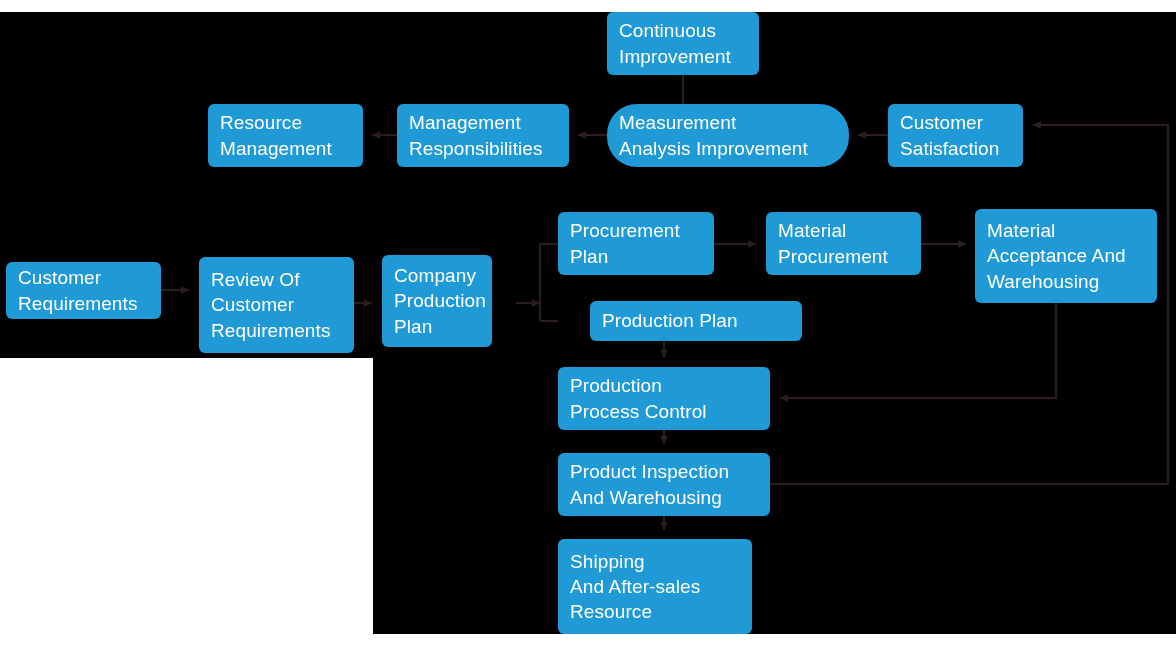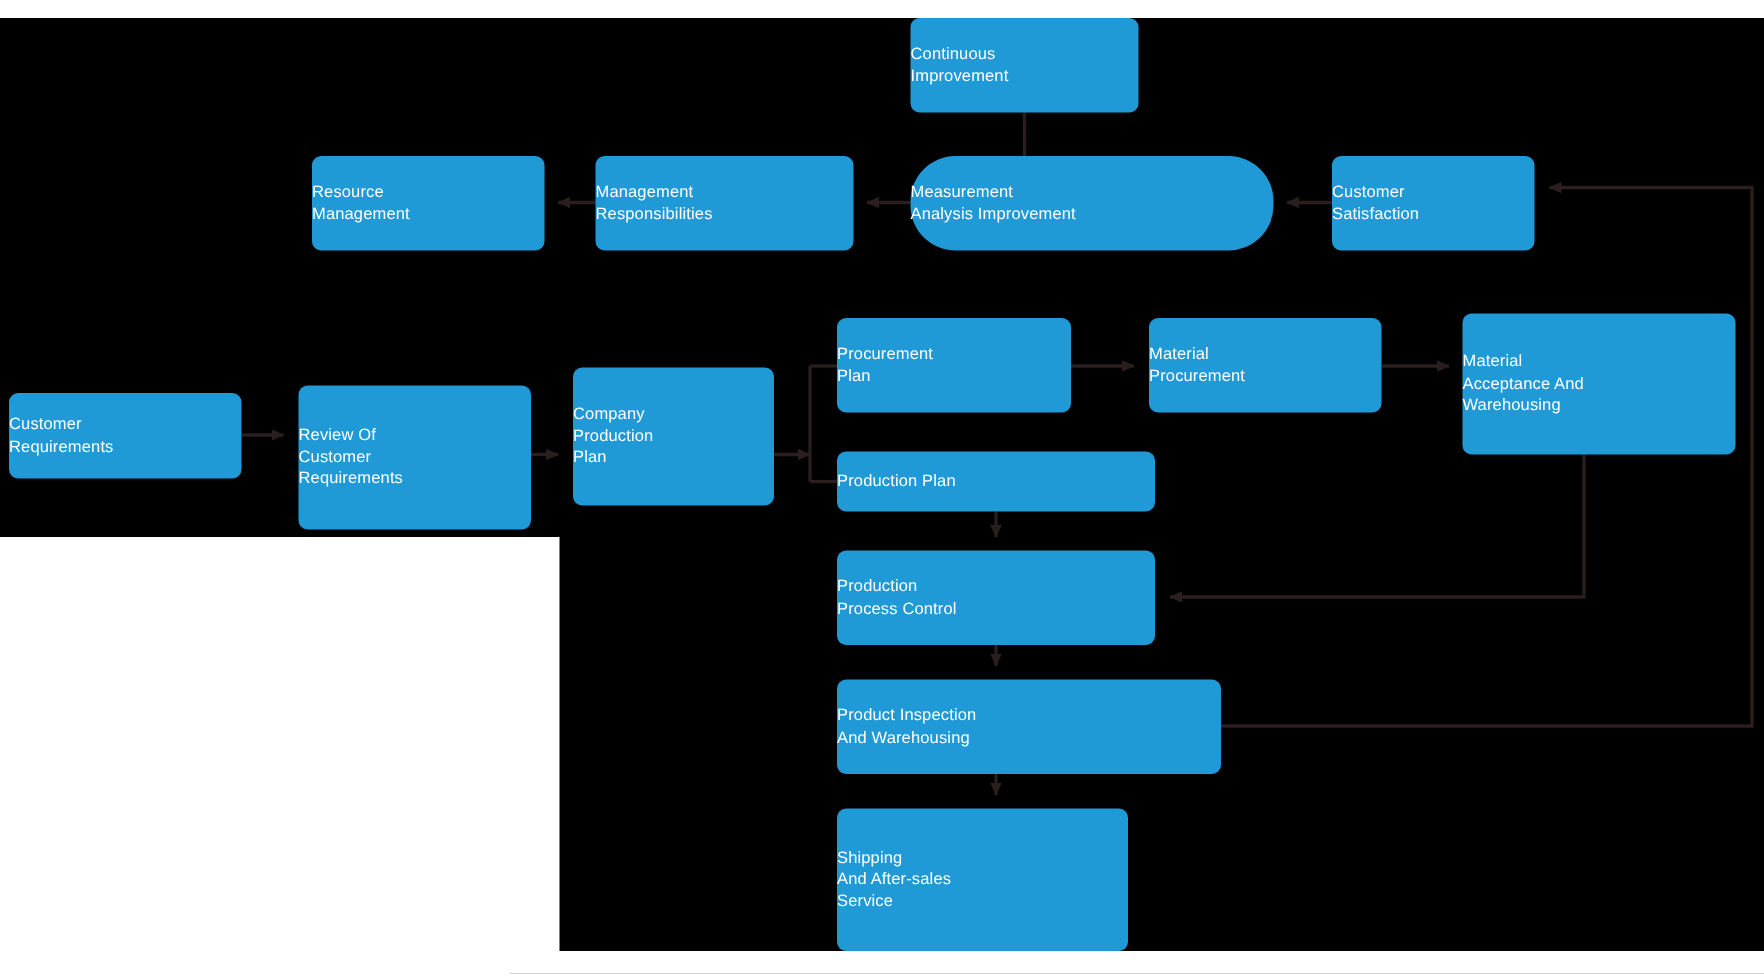--- a/index.html
+++ b/index.html
@@ -1,22 +1,22 @@
 <!DOCTYPE html>
 <html><head>
 <meta charset="utf-8">
 <style>
   html,body{margin:0;padding:0;background:#ffffff;}
   #stage{position:relative;width:1176px;height:649px;background:#ffffff;overflow:hidden;
          font-family:"Liberation Sans","DejaVu Sans",sans-serif;}
   .bg-shape{position:absolute;background:#000000;}
   svg.links{position:absolute;left:0;top:0;width:1176px;height:649px;overflow:visible;}
   .node{position:absolute;background:#1f9ad6;border-radius:6px;color:#ffffff;
-        display:flex;align-items:center;box-sizing:border-box;padding:6px 0;
-        font-size:11px;line-height:1.33;letter-spacing:.1px;white-space:pre-line;}
+        display:flex;align-items:center;box-sizing:border-box;padding:6px 12px;
+        font-size:19px;line-height:1.33;letter-spacing:.1px;white-space:pre-line;}
 </style>
 </head>
 <body>
 
 <div id="stage">
 
   <div class="bg-shape" style="left:0;top:12px;width:1176px;height:346px;"></div>
   <div class="bg-shape" style="left:373px;top:358px;width:803px;height:276px;"></div>
 
   <svg class="links" viewBox="0 0 1176 649">
@@ -61,25 +61,25 @@
   <div class="node" style="left:766px;top:212px;width:155px;height:63px;"><span>Material
 Procurement</span></div>
   <div class="node" style="left:975px;top:209px;width:182px;height:94px;"><span>Material
 Acceptance And
 Warehousing</span></div>
   <div class="node" style="left:6px;top:262px;width:155px;height:57px;"><span>Customer
 Requirements</span></div>
   <div class="node" style="left:199px;top:257px;width:155px;height:96px;"><span>Review Of
 Customer
 Requirements</span></div>
-  <div class="node" style="left:382px;top:245px;width:134px;height:92px;"><span>Company
+  <div class="node" style="left:382px;top:255px;width:110px;height:92px;"><span>Company
 Production
 Plan</span></div>
-  <div class="node" style="left:558px;top:301px;width:212px;height:40px;"><span>Production Plan</span></div>
+  <div class="node" style="left:590px;top:301px;width:212px;height:40px;"><span>Production Plan</span></div>
   <div class="node" style="left:558px;top:367px;width:212px;height:63px;"><span>Production
 Process Control</span></div>
-  <div class="node" style="left:558px;top:453px;width:256px;height:63px;"><span>Product Inspection
+  <div class="node" style="left:558px;top:453px;width:212px;height:63px;"><span>Product Inspection
 And Warehousing</span></div>
   <div class="node" style="left:558px;top:539px;width:194px;height:95px;"><span>Shipping
 And After-sales
-Service</span></div>
+Resource</span></div>
 
 </div>
 
 </body></html>

